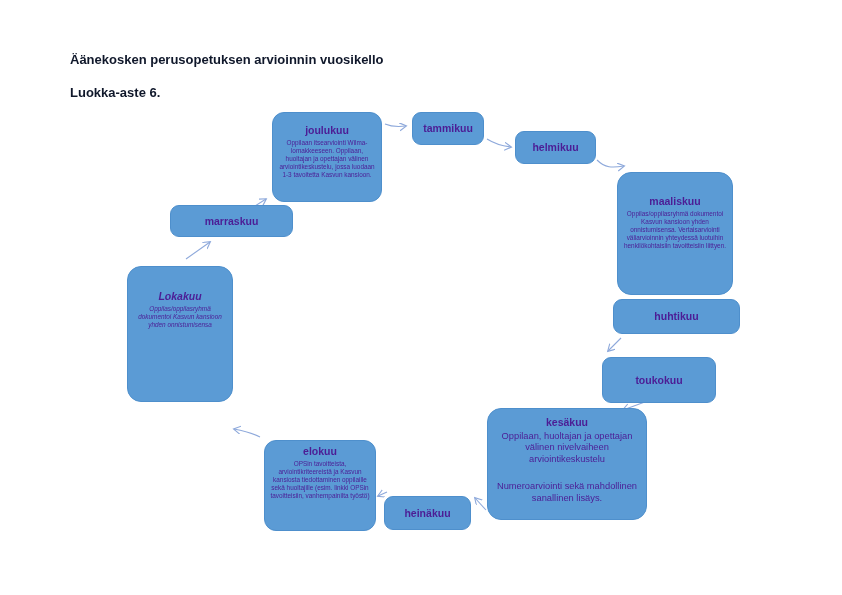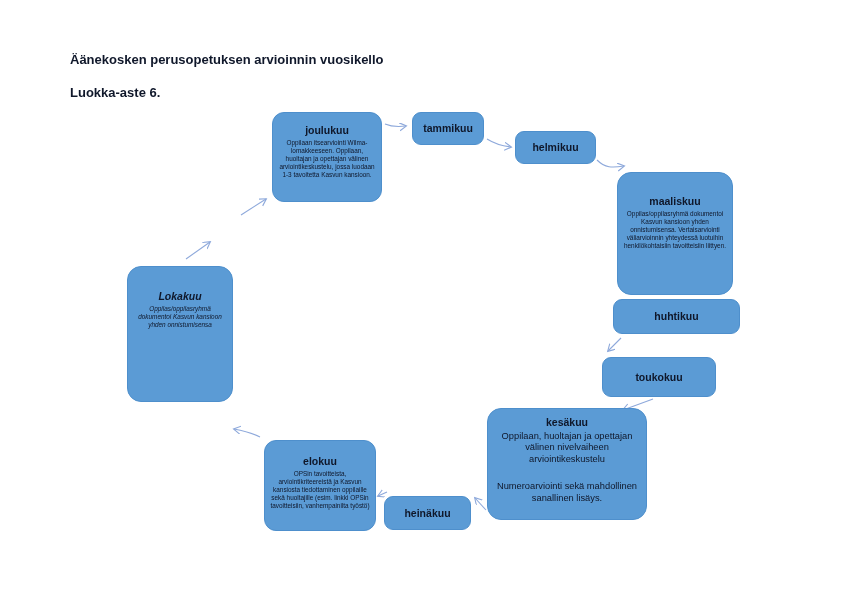--- a/index.html
+++ b/index.html
@@ -7,38 +7,38 @@
     position:relative; width:842px; height:595px; background:#ffffff;
     font-family:"Liberation Sans", sans-serif; overflow:hidden;
   }
   #titles { position:absolute; left:70px; top:52px; color:#0f172a; }
   #doc-title { font-size:13px; font-weight:bold; margin:0 0 18px 0; }
   #doc-subtitle { font-size:13px; font-weight:bold; margin:0; }
 
   .box {
     position:absolute; box-sizing:border-box;
     background:#5B9BD5; border:1px solid #4E8FCC;
-    color:#0f172a; text-align:center;
+    color:#4c1d95; text-align:center;
   }
   .box .label { font-weight:bold; font-size:10.5px; line-height:1.2; }
   .box .body  { font-size:6.4px; line-height:1.25; padding:2px 5px 0 5px; }
 
   .mini { display:flex; align-items:center; justify-content:center; border-radius:9px; }
 
   #box-joulukuu  { left:272px; top:112px; width:110px; height:90px;  border-radius:12px; padding-top:11px; }
   #box-tammikuu  { left:412px; top:112px; width:72px;  height:33px; }
   #box-helmikuu  { left:515px; top:131px; width:81px;  height:33px; }
   #box-maaliskuu { left:617px; top:172px; width:116px; height:123px; border-radius:14px; padding-top:22px; }
   #box-huhtikuu  { left:613px; top:299px; width:127px; height:35px; }
-  #box-toukokuu  { left:602px; top:357px; width:114px; height:40px; }
+  #box-toukokuu  { left:602px; top:357px; width:114px; height:46px; }
   #box-kesakuu   { left:487px; top:408px; width:160px; height:112px; border-radius:14px; padding-top:7px; }
   #box-kesakuu .body  { font-size:9.3px; line-height:1.25; padding:2px 8px 0 8px; }
   #box-kesakuu .body2 { margin-top:14px; }
   #box-heinakuu  { left:384px; top:484px; width:87px;  height:34px;margin-top:12px; }
-  #box-elokuu    { left:264px; top:440px; width:112px; height:91px;  border-radius:12px; padding-top:14px; }
+  #box-elokuu    { left:264px; top:440px; width:112px; height:91px;  border-radius:12px; padding-top:4px; }
   #box-syyskuu   { left:165px; top:385px; width:110px; height:39px; border-radius:11px; }
   #box-lokakuu   { left:127px; top:266px; width:106px; height:136px; border-radius:14px; padding-top:23px;font-style:italic; }
   #box-marraskuu { left:170px; top:205px; width:123px; height:32px; }
 
   #arrow-layer { position:absolute; left:0; top:0; width:842px; height:595px; pointer-events:none; }
   #arrow-layer path { fill:none; stroke:#8EA9DB; stroke-width:1.1; }
 </style>
 </head>
 <body>
 
@@ -109,14 +109,17 @@
     <div class="label">elokuu</div>
     <div class="body">OPSin tavoitteista, arviointikriteereistä ja Kasvun kansiosta tiedottaminen oppilaille sekä huoltajille (esim. linkki OPSin tavoitteisiin, vanhempainilta työstö)</div>
   </div>
 
 
   <div class="box" id="box-lokakuu">
     <div class="label">Lokakuu</div>
     <div class="body">Oppilas/oppilasryhmä dokumentoi Kasvun kansioon yhden onnistumisensa</div>
   </div>
 
+  <div class="box mini" id="box-marraskuu">
+    <div class="label">marraskuu</div>
+  </div>
 
 </div>
 
 </body></html>

